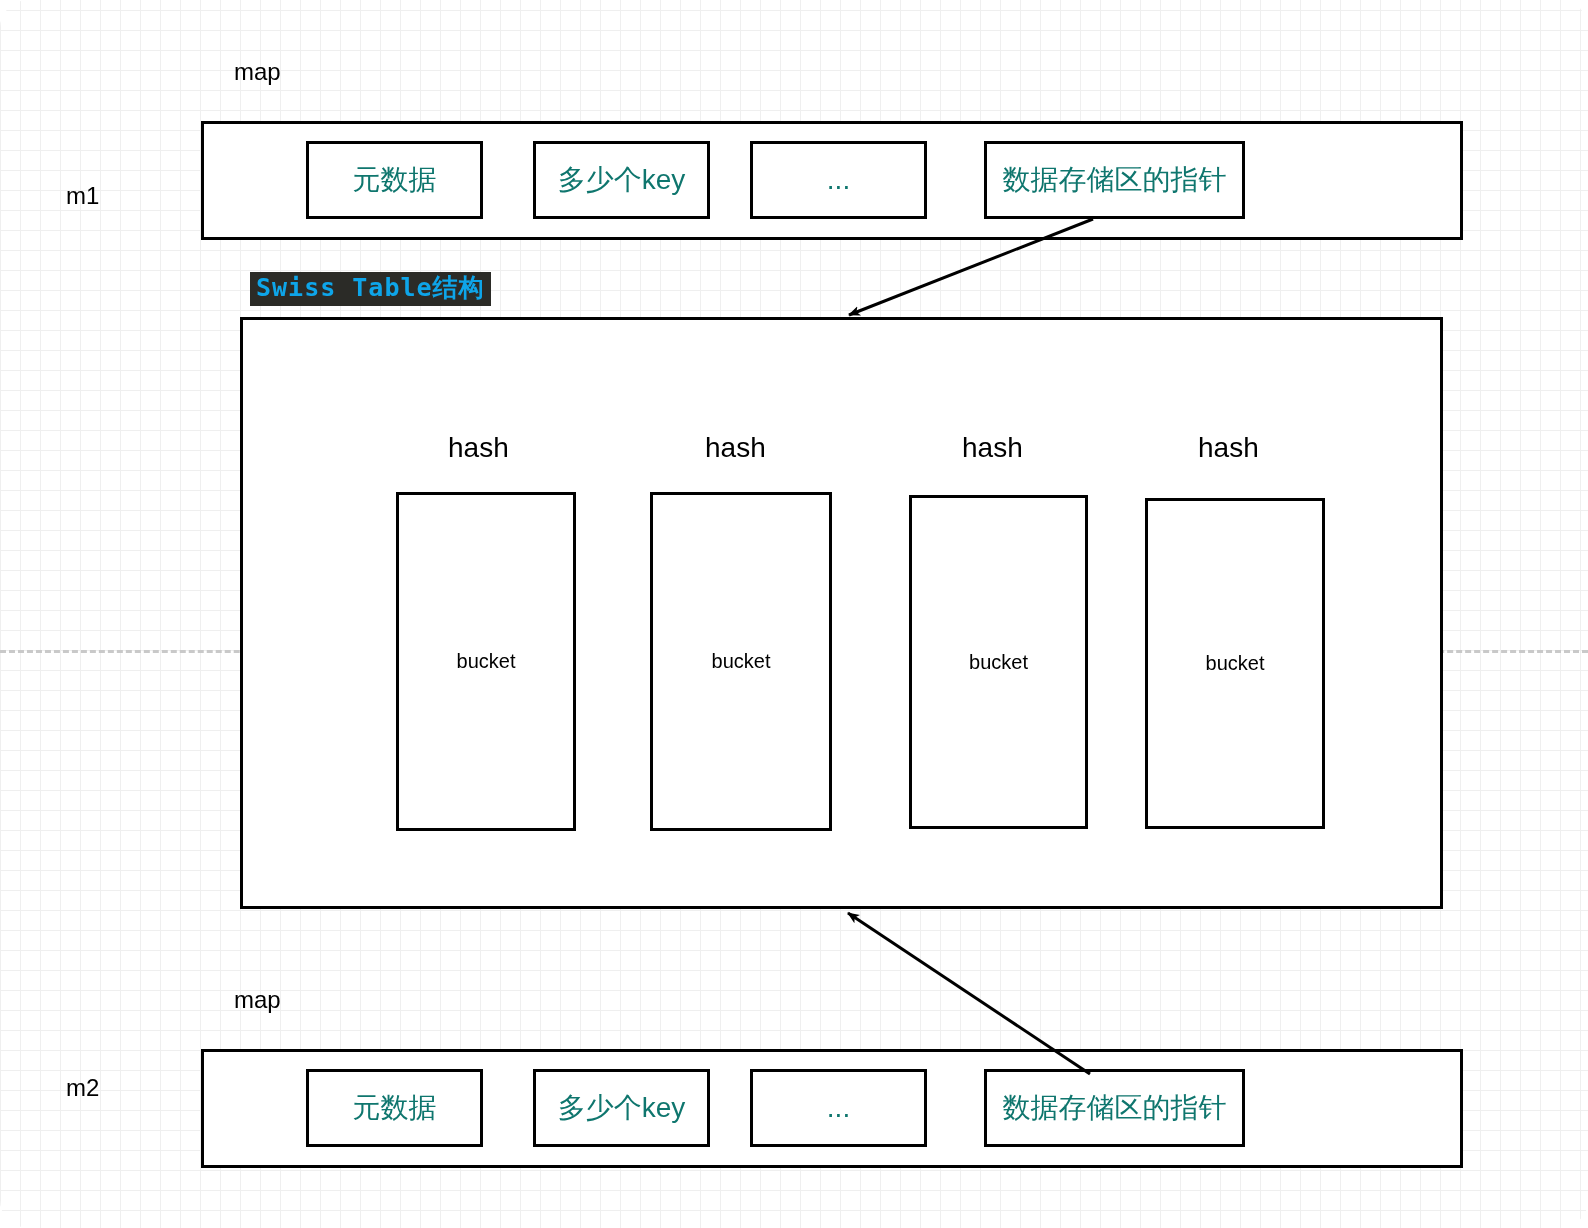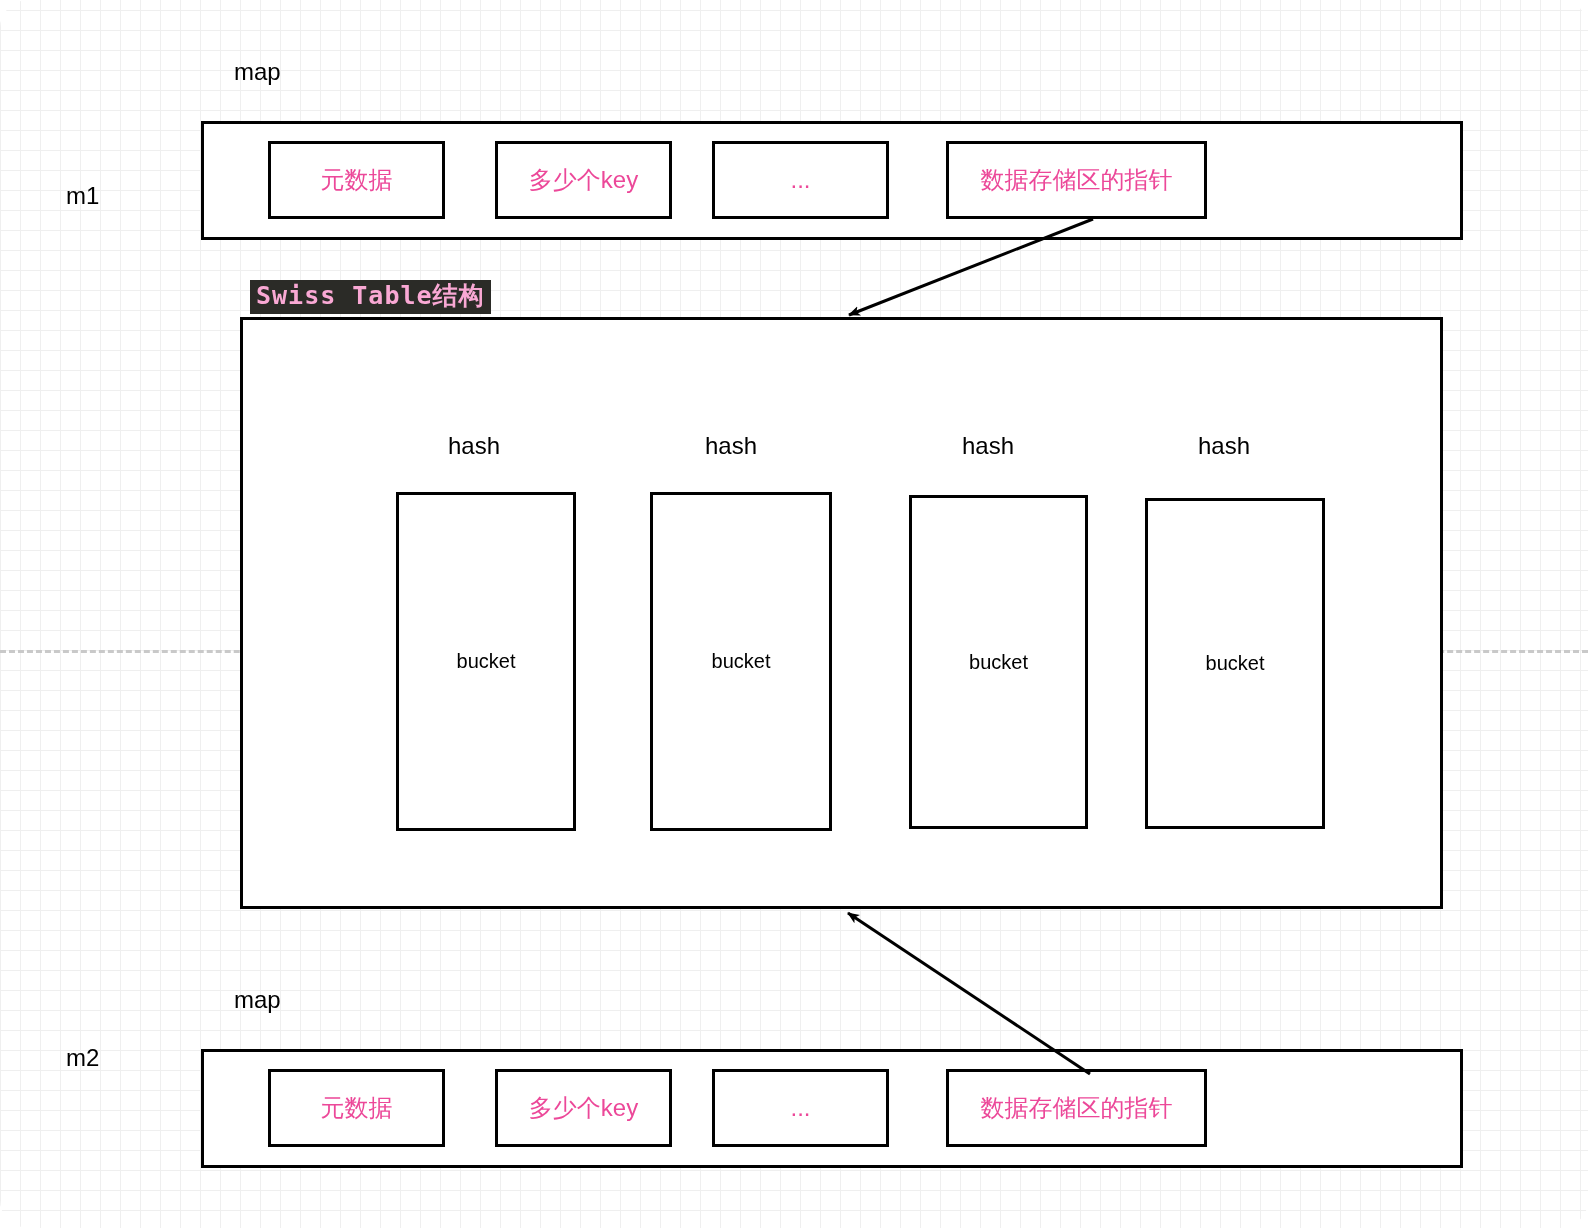--- a/index.html
+++ b/index.html
@@ -42,23 +42,24 @@
     background: #ffffff;
   }
   .field-box {
     position: absolute;
     box-sizing: border-box;
     border: 3px solid #000000;
     background: #ffffff;
     display: flex;
     align-items: center;
     justify-content: center;
-    font-size: 24px;
-    color: #ec4899;
+    font-size: 28px;
+    color: #0f766e;
     white-space: nowrap;
+    margin-left: 38px;
   }
   .plain-label {
     position: absolute;
     font-size: 24px;
     color: #000000;
     white-space: nowrap;
   }
   .swiss-container {
     position: absolute;
     box-sizing: border-box;
@@ -71,21 +72,21 @@
     border: 3px solid #000000;
     background: #ffffff;
     display: flex;
     align-items: center;
     justify-content: center;
     font-size: 20px;
     color: #000000;
   }
   .hash-label {
     position: absolute;
-    font-size: 24px;
+    font-size: 28px;
     color: #000000;
     white-space: nowrap;
   }
   .tag-label {
     position: absolute;
     font-family: "DejaVu Sans Mono", "Liberation Mono", monospace;
     font-size: 25px;
     font-weight: bold;
     letter-spacing: 1px;
     padding: 3px 6px 5px 6px;
@@ -111,36 +112,36 @@
   <div class="plain-label" style="left:234px; top:58px;">map</div>
   <div class="plain-label" style="left:66px; top:182px;">m1</div>
 
   <div class="map-container" style="left:201px; top:121px; width:1262px; height:119px;"></div>
 
   <div class="field-box" style="left:268px; top:141px; width:177px; height:78px;">元数据</div>
   <div class="field-box" style="left:495px; top:141px; width:177px; height:78px;">多少个key</div>
   <div class="field-box" style="left:712px; top:141px; width:177px; height:78px;">...</div>
   <div class="field-box" style="left:946px; top:141px; width:261px; height:78px;">数据存储区的指针</div>
 
-  <div class="tag-label" style="left:250px; top:280px; background:#2b2b27; color:#f9a8d4;">Swiss Table结构</div>
+  <div class="tag-label" style="left:250px; top:272px; background:#2b2b27; color:#0ea5e9;">Swiss Table结构</div>
 
   <div class="swiss-container" style="left:240px; top:317px; width:1203px; height:592px;"></div>
 
   <div class="hash-label" style="left:448px; top:432px;">hash</div>
   <div class="hash-label" style="left:705px; top:432px;">hash</div>
   <div class="hash-label" style="left:962px; top:432px;">hash</div>
   <div class="hash-label" style="left:1198px; top:432px;">hash</div>
 
   <div class="bucket-box" style="left:396px; top:492px; width:180px; height:339px;">bucket</div>
   <div class="bucket-box" style="left:650px; top:492px; width:182px; height:339px;">bucket</div>
   <div class="bucket-box" style="left:909px; top:495px; width:179px; height:334px;">bucket</div>
   <div class="bucket-box" style="left:1145px; top:498px; width:180px; height:331px;">bucket</div>
 
   <div class="plain-label" style="left:234px; top:986px;">map</div>
-  <div class="plain-label" style="left:66px; top:1044px;">m2</div>
+  <div class="plain-label" style="left:66px; top:1074px;">m2</div>
 
   <div class="map-container" style="left:201px; top:1049px; width:1262px; height:119px;"></div>
 
   <div class="field-box" style="left:268px; top:1069px; width:177px; height:78px;">元数据</div>
   <div class="field-box" style="left:495px; top:1069px; width:177px; height:78px;">多少个key</div>
   <div class="field-box" style="left:712px; top:1069px; width:177px; height:78px;">...</div>
   <div class="field-box" style="left:946px; top:1069px; width:261px; height:78px;">数据存储区的指针</div>
 
   <svg class="arrow-layer" viewBox="0 0 1588 1228" xmlns="http://www.w3.org/2000/svg">
     <defs>

